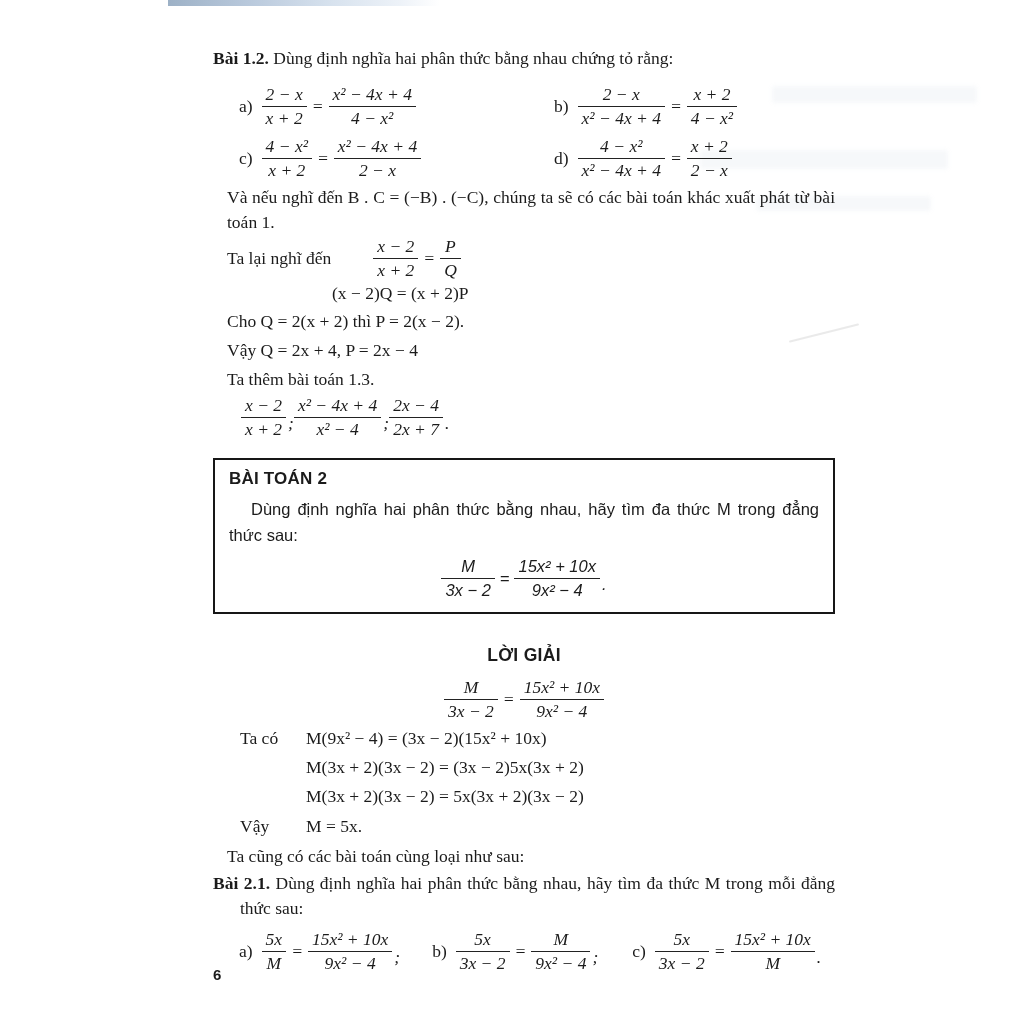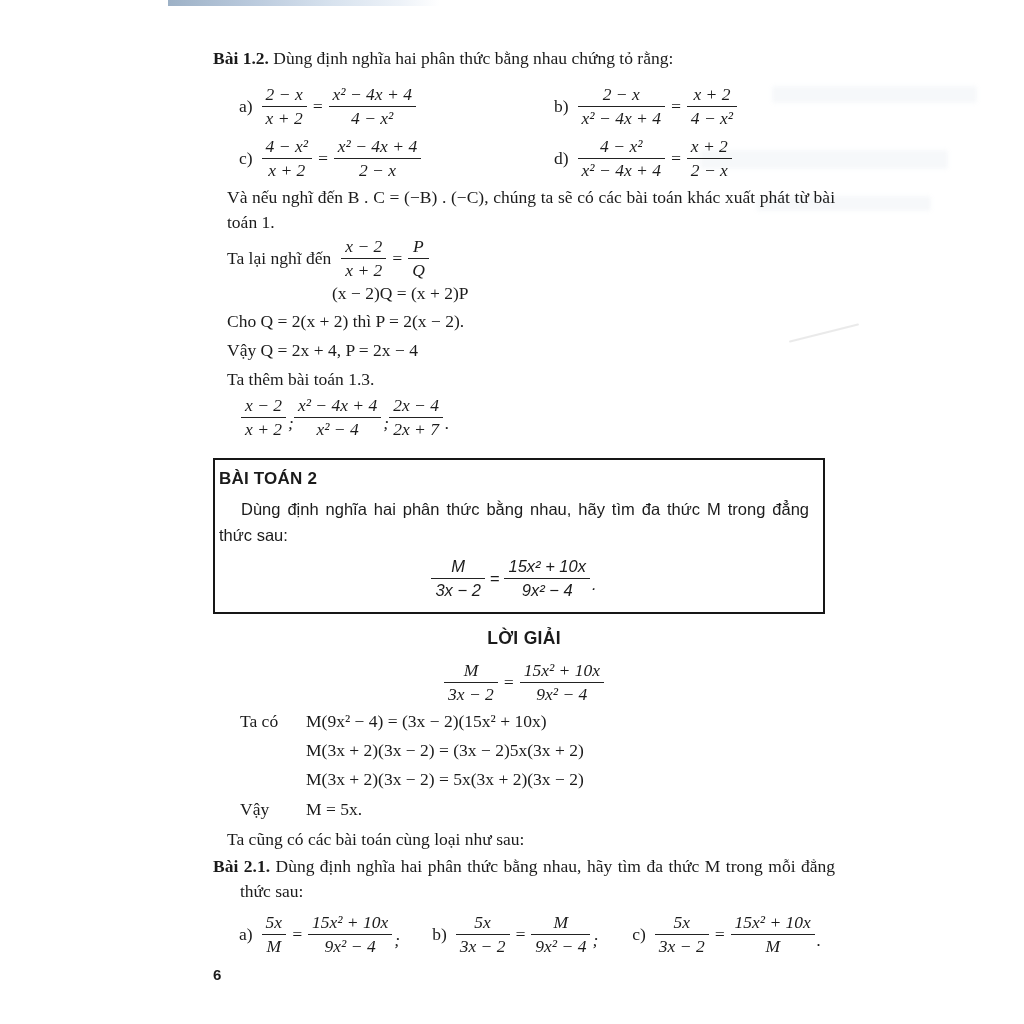--- a/index.html
+++ b/index.html
@@ -36,35 +36,35 @@
   .frac .den{display:block;border-top:1.5px solid #222;padding:1px 4px 0 4px;}
 
   .eqrow{display:flex;align-items:center;height:46px;}
   .eqrow.first{margin-top:12px;}
   .eqrow.second{margin-top:6px;}
   .cell{display:flex;align-items:center;}
   .cell .itlabel{margin-right:9px;}
   .c1-12{margin-left:26px;width:315px;}
   .c2-12{margin-left:0;}
 
-  .talai-row{display:flex;align-items:center;height:46px;margin-top:0;}
+  .talai-row{display:flex;align-items:center;height:46px;margin-top:0;gap:32px;}
   .talai-row .pre{margin-left:14px;margin-right:10px;}
   .center-eq{margin:0 0 0 119px;height:24px;line-height:24px;}
 
   .b13row{display:flex;align-items:center;height:46px;margin-top:2px;margin-left:28px;}
 
   
-  .probbox{margin-top:18px;border:2px solid #161616;padding:8px 14px 10px 4px;
+  .probbox{margin-top:18px;border:2px solid #161616;padding:8px 14px 10px 14px;
     font-family:"Liberation Sans", sans-serif;font-size:16.5px;width:590px;}
   .probbox .btitle{font-weight:bold;font-size:17px;line-height:22px;letter-spacing:.2px;}
   .probbox .btext{text-align:justify;text-indent:22px;margin:6px 0 0 0;line-height:26px;}
   .probbox .bformula{display:flex;justify-content:center;align-items:center;margin-top:6px;height:48px;}
 
   .loigiai{font-family:"Liberation Sans", sans-serif;font-weight:bold;font-size:17.5px;
-    text-align:center;margin-top:12px;letter-spacing:.3px;}
+    text-align:center;margin-top:29px;letter-spacing:.3px;}
   .soleq{display:flex;justify-content:center;align-items:center;height:50px;margin-top:6px;}
 
   .deriv{}
   .drow{display:flex;}
   .drow .dlabel{margin-left:27px;width:66px;line-height:29px;}
   .drow .dlines{line-height:29px;}
   .vayrow{display:flex;margin-top:2px;line-height:27px;}
   .vayrow .dlabel{margin-left:27px;width:66px;}
 
   .b21row{display:flex;align-items:center;height:48px;margin-top:6px;}

